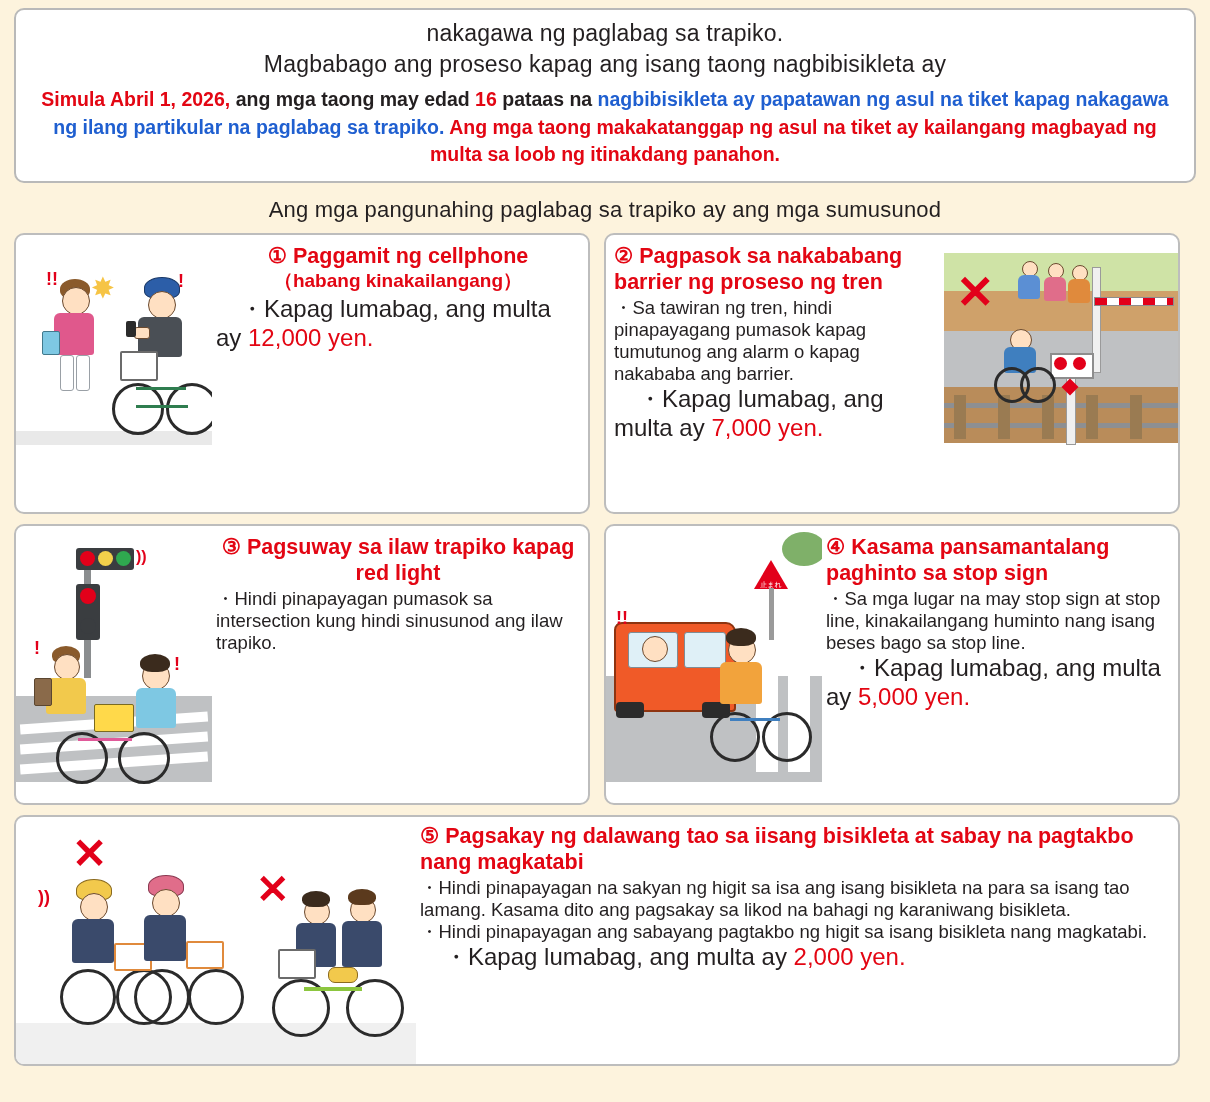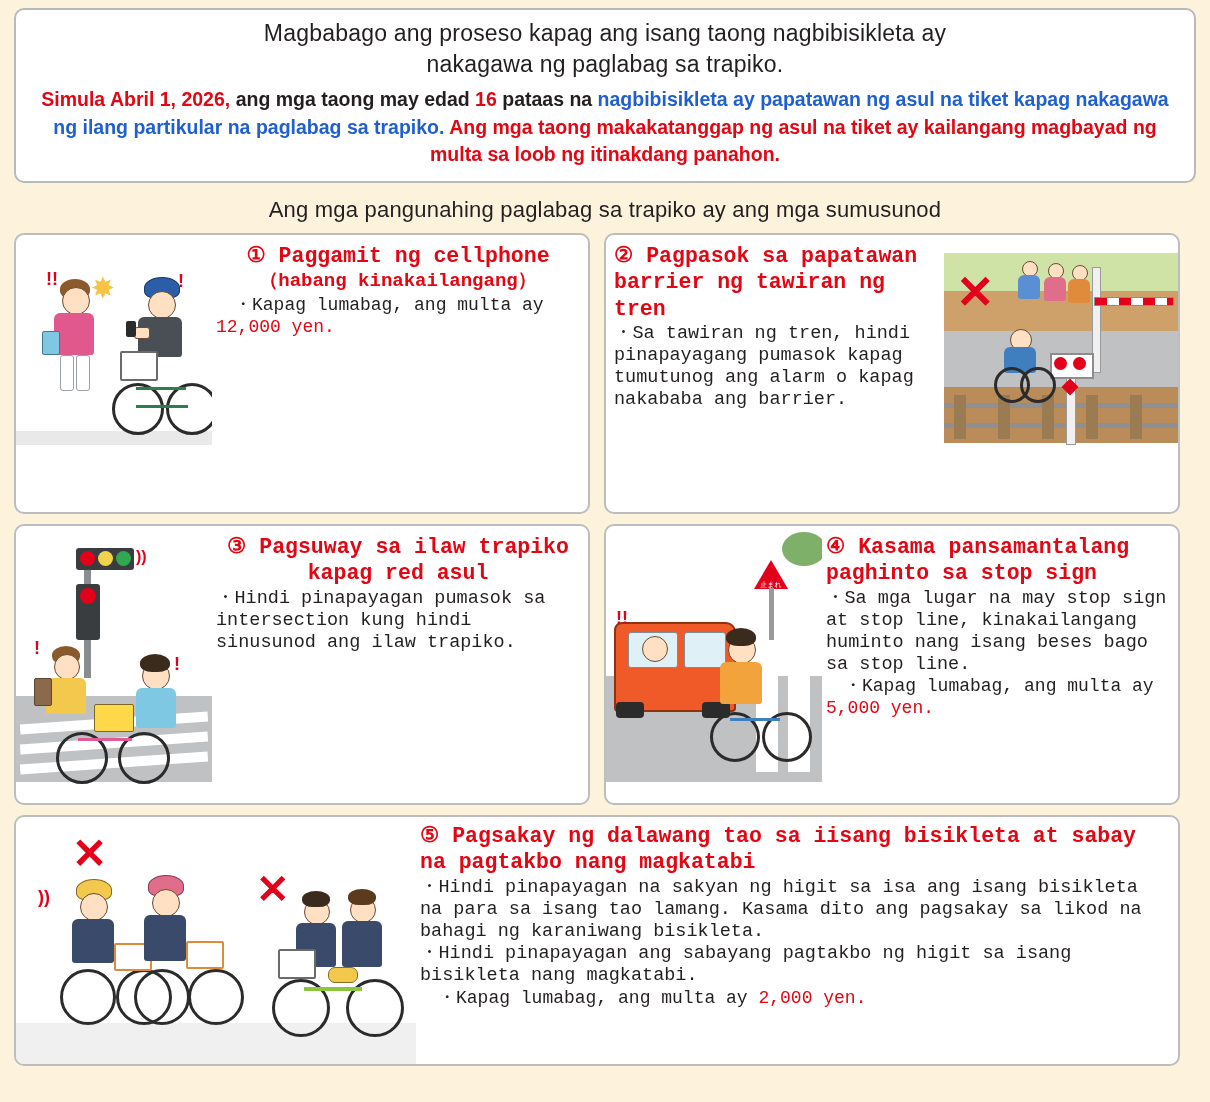--- a/index.html
+++ b/index.html
@@ -82,21 +82,20 @@
 
   .illus {
     position: relative;
     flex: 0 0 auto;
     overflow: hidden;
   }
   .txt {
     flex: 1 1 auto;
     padding: 8px 8px 6px 4px;
     min-width: 0;
-    font-family: Liberation Mono, monospace;
   }
   .card-title {
     color: #e30613;
     font-size: 21.5px;
     font-weight: bold;
     line-height: 1.22;
     margin-bottom: 1px;
   }
   .card-sub {
     color: #e30613;
@@ -106,21 +105,21 @@
     text-align: center;
     margin-bottom: 2px;
   }
   .card-body {
     color: #231f20;
     font-size: 18.5px;
     line-height: 1.2;
   }
   .fine {
     color: #231f20;
-    font-size: 18px;
+    font-size: 24px;
     line-height: 1.2;
   }
   .fine .amt { color: #e30613; }
 
   .t-center { text-align: center; }
 
   
   .xmark {
     position: absolute;
     color: #e2001a;
@@ -232,22 +231,22 @@
   .helmet { position: absolute; border-radius: 50% 50% 35% 35%; }
   .bag { position: absolute; border-radius: 2px; }
 </style>
 </head>
 <body>
 
 <div class="page">
 
   <div class="notice">
     <div class="notice-head">
+      <div>nakagawa ng paglabag sa trapiko.</div>
       <div>Magbabago ang proseso kapag ang isang taong nagbibisikleta ay</div>
-      <div>nakagawa ng paglabag sa trapiko.</div>
     </div>
     <div class="notice-body">
       <span class="red">Simula Abril 1, 2026,</span><span class="black"> ang mga taong may edad </span><span class="red">16</span><span class="black"> pataas na </span><span class="blue">nagbibisikleta ay papatawan ng asul na tiket kapag nakagawa ng ilang partikular na paglabag sa trapiko.</span><span class="red"> Ang mga taong makakatanggap ng asul na tiket ay kailangang magbayad ng multa sa loob ng itinakdang panahon.</span>
     </div>
   </div>
 
   <div class="section-title">Ang mga pangunahing paglabag sa trapiko ay ang mga sumusunod</div>
 
   <div class="grid">
 
@@ -319,23 +318,24 @@
 
         <div class="person-head" style="left:66px;top:94px;width:20px;height:20px;"></div>
         <div class="body-shirt" style="left:60px;top:112px;width:32px;height:26px;background:#3f7fbf;"></div>
         <div class="wheel" style="left:50px;top:132px;width:30px;height:30px;"></div>
         <div class="wheel" style="left:76px;top:132px;width:30px;height:30px;"></div>
         <div class="xmark" style="left:12px;top:34px;font-size:46px;">✕</div>
       </div>
       <div class="txt" style="padding-left:8px;padding-right:6px;">
         <div class="card-title">
           <span>②</span>
-          <span>Pagpasok sa papatawan barrier ng tawiran ng tren</span>
+          <span>Pagpasok sa nakababang barrier ng proseso ng tren</span>
         </div>
         <div class="card-body">・Sa tawiran ng tren, hindi pinapayagang pumasok kapag tumutunog ang alarm o kapag nakababa ang barrier.</div>
+        <div class="fine"><span>　・Kapag lumabag, ang multa ay </span><span class="amt">7,000 yen.</span></div>
       </div>
     </div>
 
     <div class="card half">
       <div class="illus" style="width:196px;">
         <div class="road" style="left:0;top:170px;width:196px;height:86px;"></div>
         <div class="crosswalk-stripe" style="left:4px;top:192px;width:188px;height:10px;transform:rotate(-4deg);"></div>
         <div class="crosswalk-stripe" style="left:4px;top:212px;width:188px;height:10px;transform:rotate(-4deg);"></div>
         <div class="crosswalk-stripe" style="left:4px;top:232px;width:188px;height:10px;transform:rotate(-4deg);"></div>
 
@@ -360,21 +360,21 @@
 
         <div class="person-head" style="left:126px;top:136px;width:26px;height:26px;"></div>
         <div class="hair" style="left:124px;top:128px;width:30px;height:18px;background:#3b2b1d;"></div>
         <div class="body-shirt" style="left:120px;top:162px;width:40px;height:40px;background:#7ec8e3;"></div>
         <div class="anger" style="left:158px;top:128px;">!</div>
         <div class="anger" style="left:18px;top:112px;">!</div>
       </div>
       <div class="txt">
         <div class="card-title t-center">
           <span>③</span>
-          <span>Pagsuway sa ilaw trapiko kapag red asul</span>
+          <span>Pagsuway sa ilaw trapiko kapag red light</span>
         </div>
         <div class="card-body">・Hindi pinapayagan pumasok sa intersection kung hindi sinusunod ang ilaw trapiko.</div>
       </div>
     </div>
 
     <div class="card half">
       <div class="illus" style="width:216px;">
         <div class="road" style="left:0;top:150px;width:216px;height:106px;"></div>
         <div class="crosswalk-stripe" style="left:150px;top:96px;width:22px;height:150px;"></div>
         <div class="crosswalk-stripe" style="left:182px;top:96px;width:22px;height:150px;"></div>

